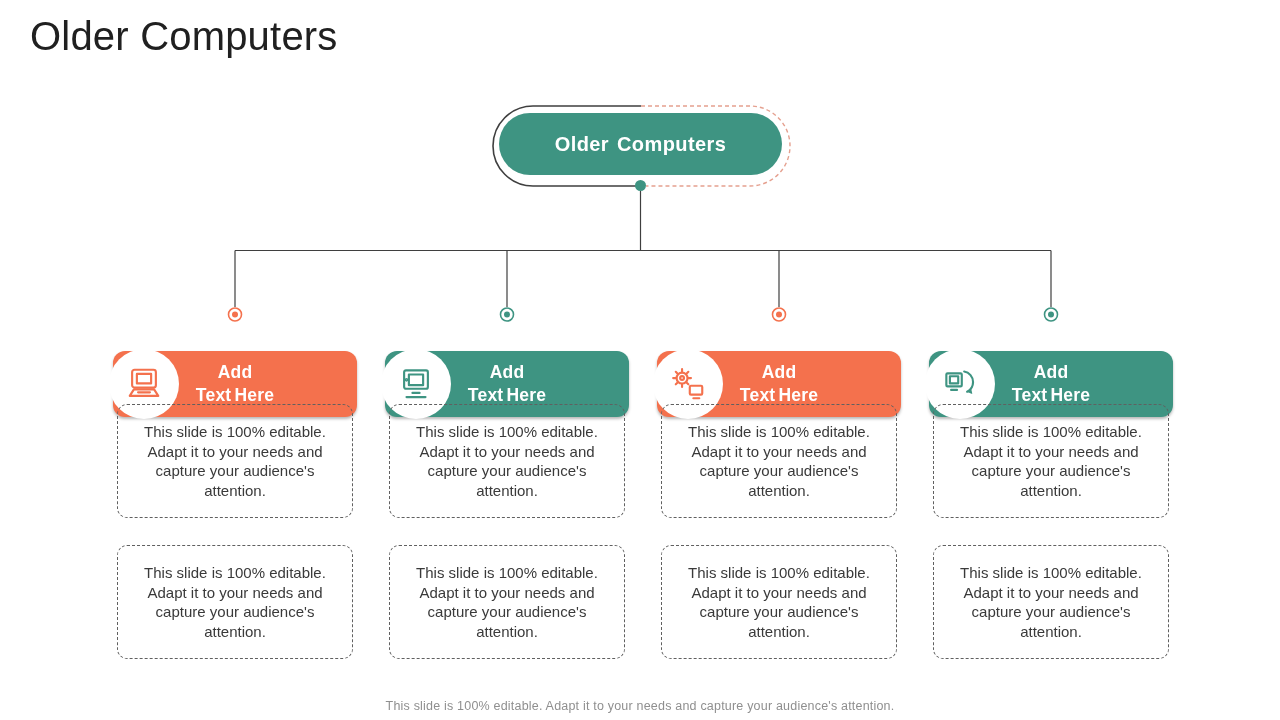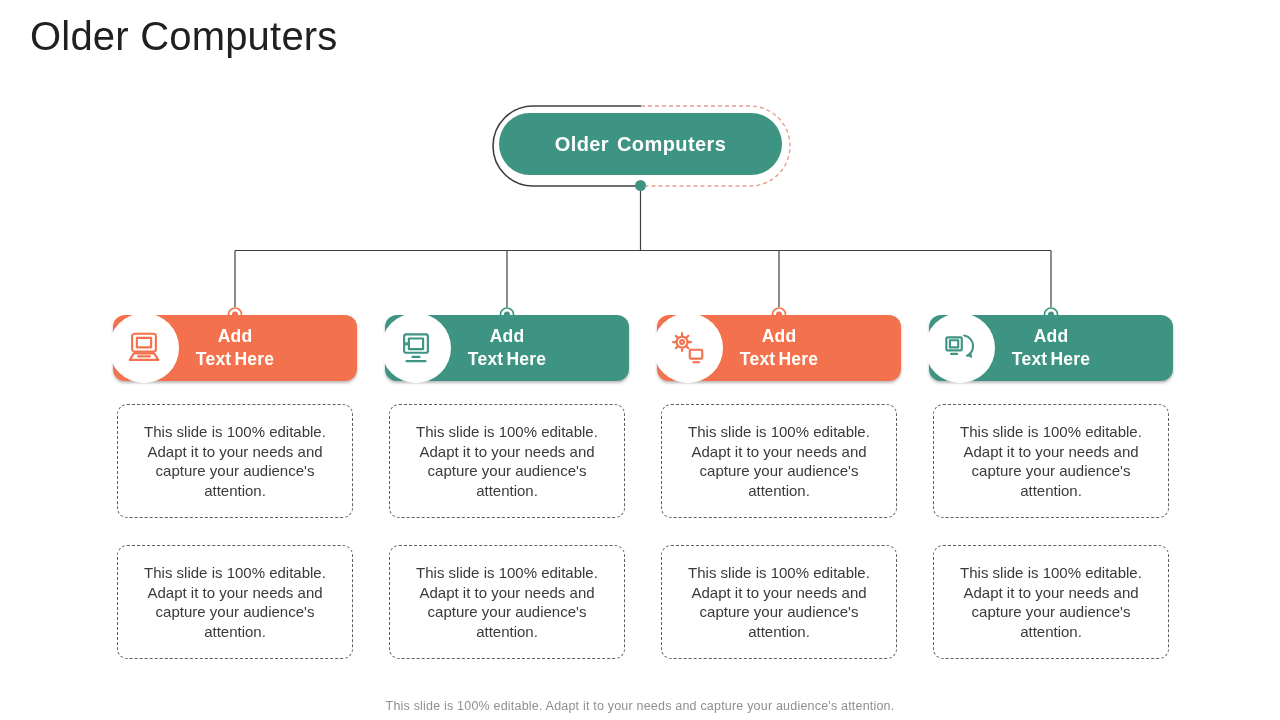--- a/index.html
+++ b/index.html
@@ -19,20 +19,21 @@
     letter-spacing:0.4px;word-spacing:2px;z-index:3;
   }
   .connector-svg{position:absolute;left:0;top:0;width:1280px;height:720px;z-index:1;}
   
   .column{position:absolute;top:315px;width:244px;z-index:2;}
   .col-1{left:113px}.col-2{left:385px}.col-3{left:657px}.col-4{left:929px}
   .bar{
     position:relative;height:66px;border-radius:12px;color:#fff;
     display:flex;align-items:center;justify-content:center;
     box-shadow:0 2px 3px rgba(0,0,0,0.28);
+    margin-top:36px;
   }
   .bar.orange{background:#F4714D}
   .bar.teal{background:#3E9482}
   .badge{
     position:absolute;left:-4px;top:-2px;width:70px;height:70px;border-radius:50%;
     background:#ffffff;display:flex;align-items:center;justify-content:center;
   }
   .badge svg{width:38px;height:38px;fill:none;stroke:currentColor;stroke-width:1.8;
     stroke-linecap:round;stroke-linejoin:round;}
   .orange .badge{color:#F4714D}

